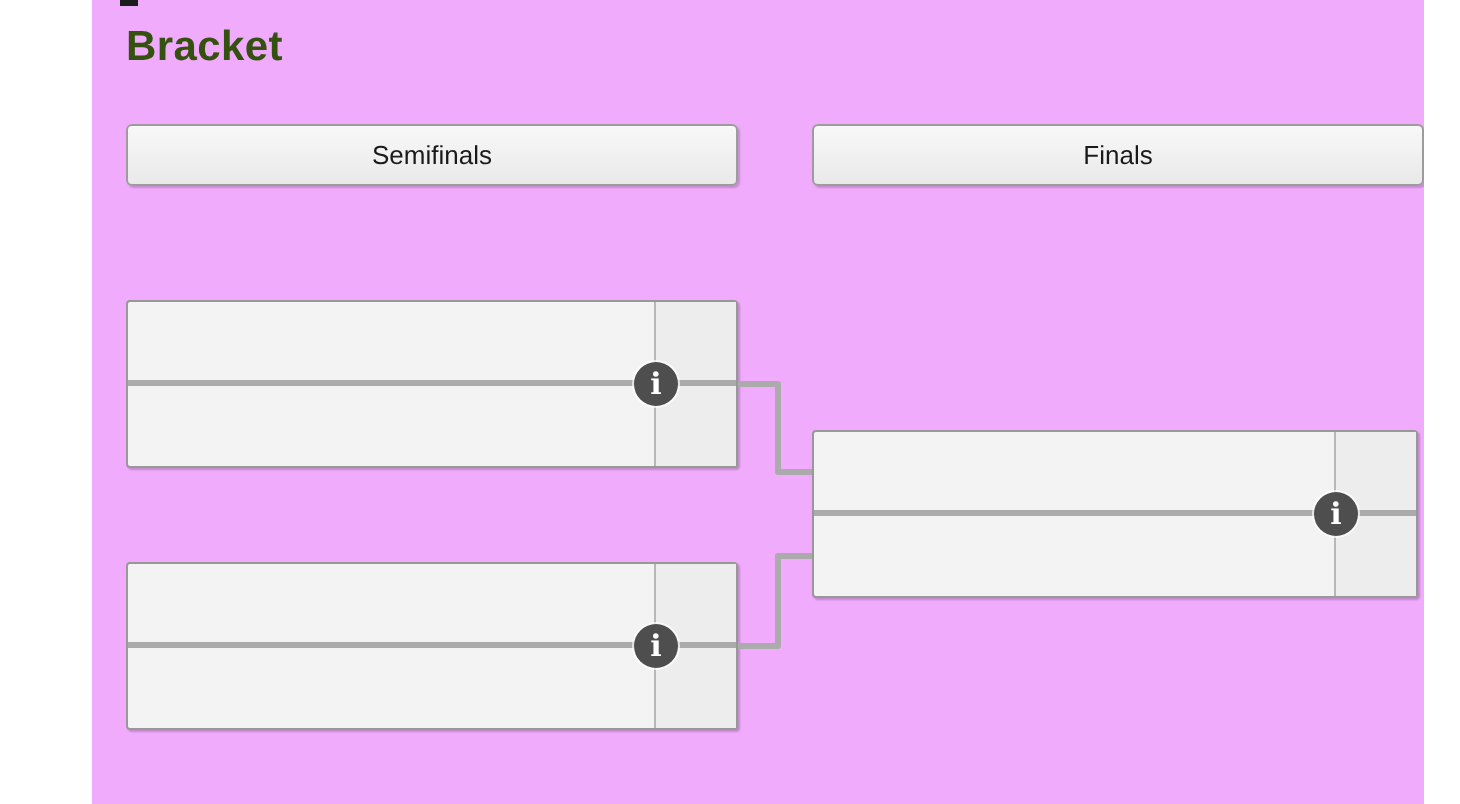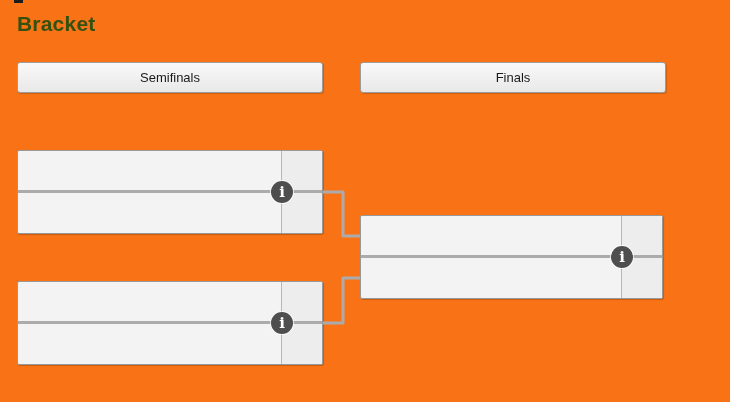--- a/index.html
+++ b/index.html
@@ -3,24 +3,25 @@
 <meta charset="utf-8">
 <style>
   html, body {
     margin: 0;
     padding: 0;
     background: #ffffff;
     font-family: "Liberation Sans", sans-serif;
   }
   .canvas {
     position: relative;
-    width: 730px;
+    width: 666px;
     height: 402px;
-    background: #f97316;
+    background: #f0abfc;
     overflow: hidden;
+    margin-left: 46px;
   }
   .edge-artifact {
     position: absolute;
     left: 14px;
     top: 0;
     width: 9px;
     height: 3px;
     background: #1c1c1c;
   }
   .page-title {

